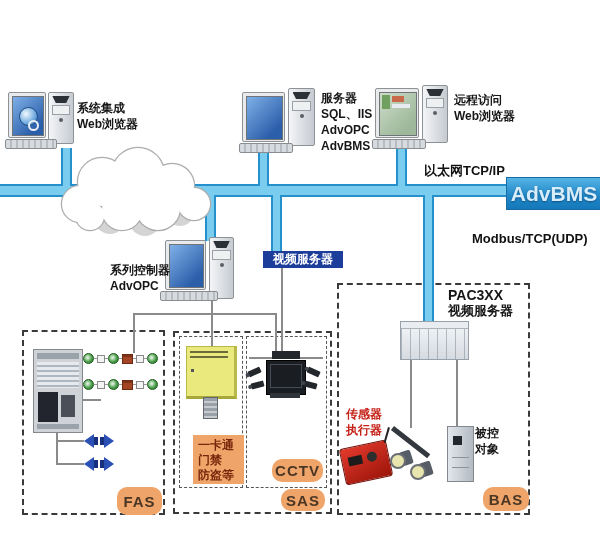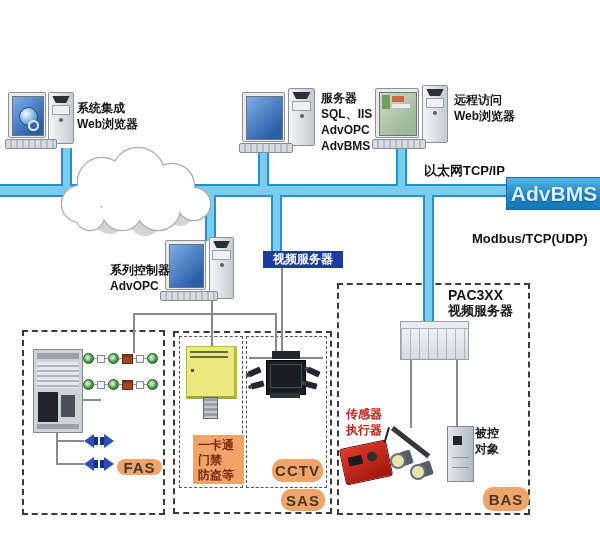--- a/index.html
+++ b/index.html
@@ -269,21 +269,21 @@
     <div class="hornbox l"></div>
     <div class="horn r"></div>
     <div class="hornbox r"></div>
   </div>
   <div class="spk" style="left:84px;top:457px;">
     <div class="horn l"></div>
     <div class="hornbox l"></div>
     <div class="horn r"></div>
     <div class="hornbox r"></div>
   </div>
-  <div class="zone-label" style="left:117px;top:459px;width:45px;height:16px;">FAS</div>
+  <div class="zone-label" style="left:117px;top:487px;width:45px;height:28px;">FAS</div>
 
   <div class="zone" style="left:173px;top:331px;width:155px;height:179px;"></div>
   <div class="subzone" style="left:179px;top:336px;width:62px;height:150px;"></div>
   <div class="access-dev" style="left:186px;top:346px;width:47px;height:49px;">
     <div class="ad-line" style="top:4px;"></div>
     <div class="ad-line" style="top:9px;"></div>
     <div style="position:absolute;left:4px;top:22px;width:3px;height:3px;background:#555;"></div>
   </div>
   <div class="keypad" style="left:203px;top:397px;width:13px;height:20px;"></div>
   <div class="card-label" style="left:193px;top:435px;width:51px;height:49px;">

